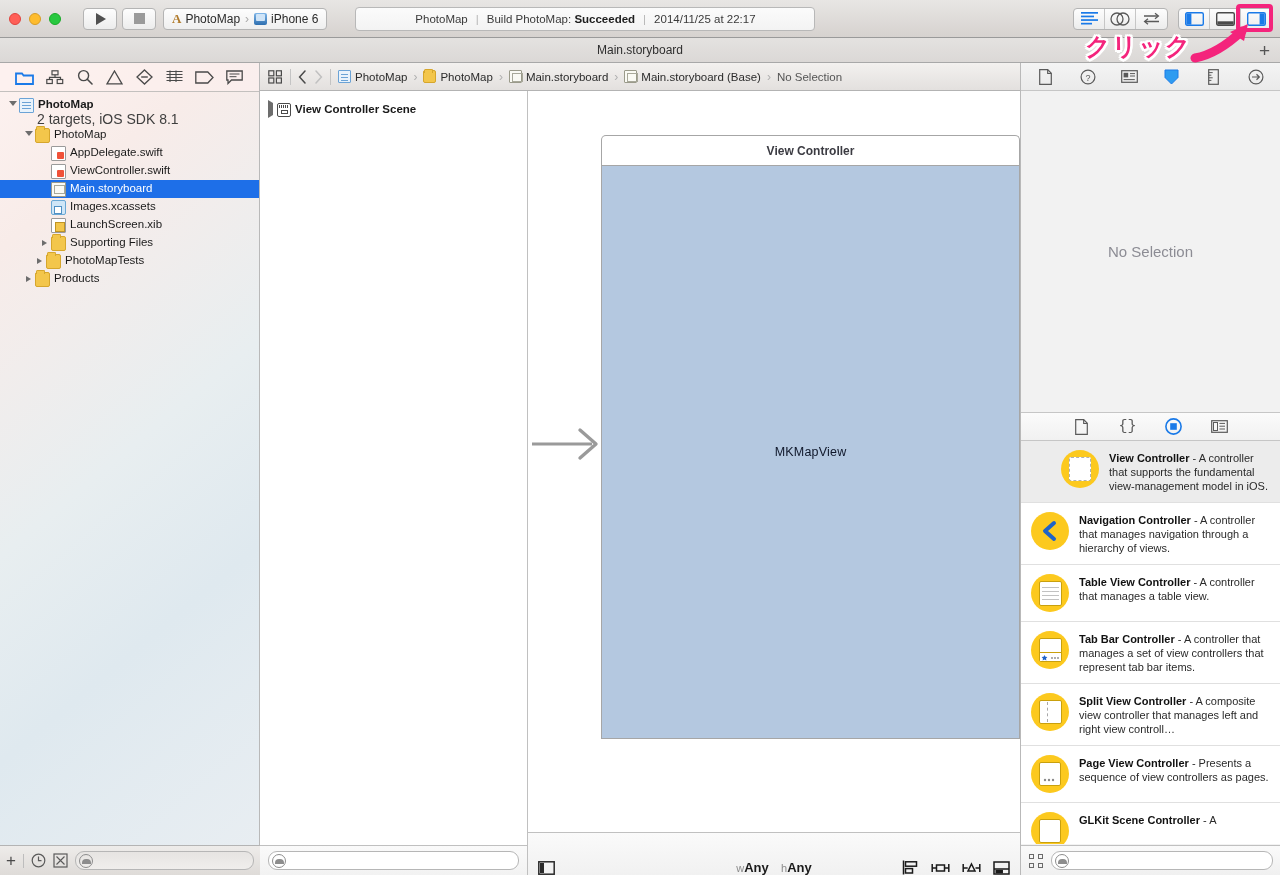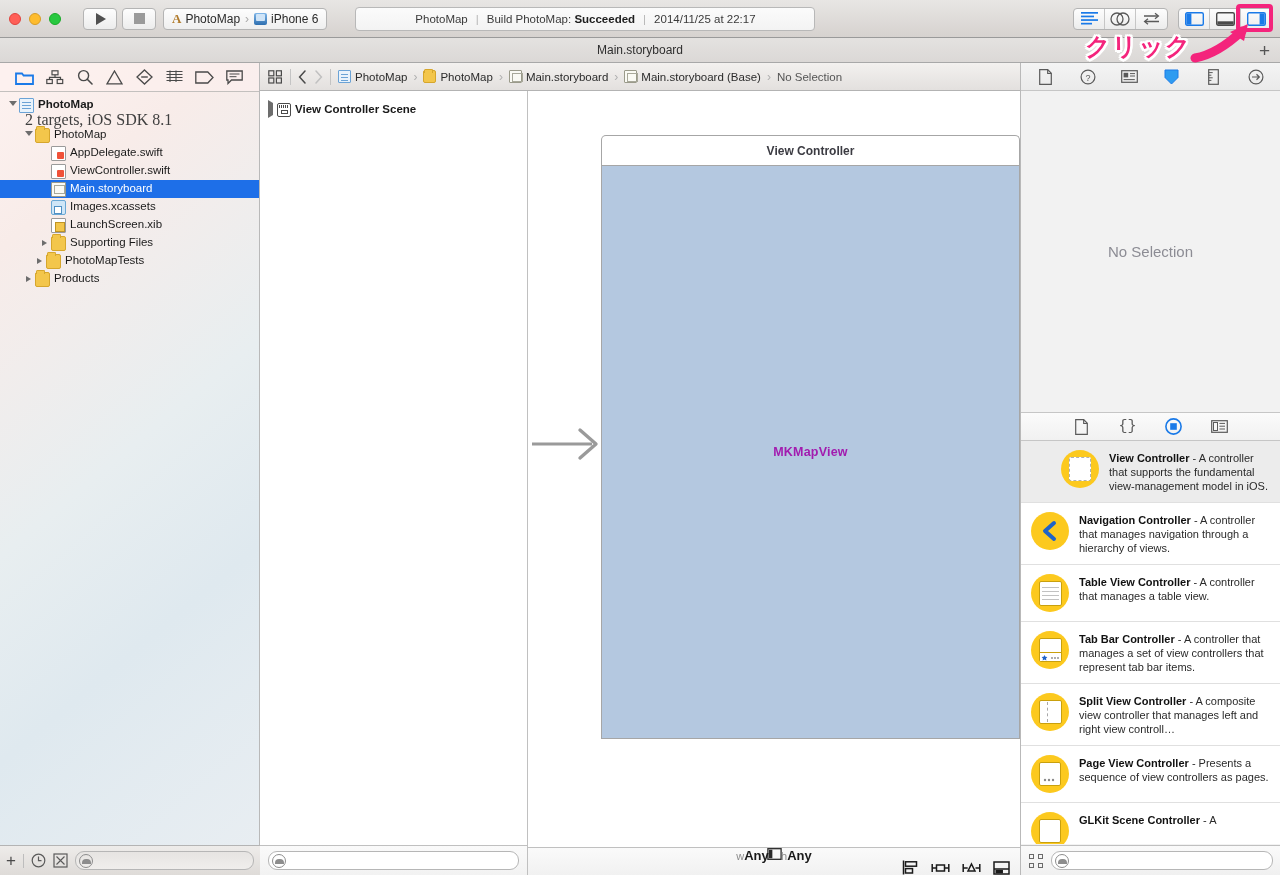--- a/index.html
+++ b/index.html
@@ -119,21 +119,21 @@
   .ico-file.proj { background: #e9f3fc; border-color:#6ba3d6; }
   .ico-file.proj:after{content:"";position:absolute;left:2px;top:3px;right:2px;height:1px;background:#6ba3d6;box-shadow:0 3px 0 #6ba3d6,0 6px 0 #6ba3d6;}
   .ico-file.sb { background:#fafaf4; border-color:#9a9a8a;}
   .ico-file.sb:after{content:"";position:absolute;left:2px;top:2px;width:9px;height:7px;border:1px solid #a8a89a;}
   .ico-xcassets { background:#cfe6f7; border:1px solid #6aa8d4; border-radius:2px; }
   .ico-xcassets:after{content:"";position:absolute;left:2px;top:5px;width:6px;height:6px;background:#fff;border:1px solid #4f90c4;}
   .ico-xib { background:#fff; border:1px solid #9a9a9a; border-radius:1px;}
   .ico-xib:after{content:"";position:absolute;left:3px;top:3px;width:8px;height:8px;background:#f3c64b;border:1px solid #c09425;}
   .row .label { line-height: 1; }
   .row .label.bold { font-weight: bold; }
-  .subrow { padding-left: 25px; font-size: 16px; color: #3f3f3f; line-height: 13px; margin-top:-1px;font-family:Liberation Serif, serif;}
+  .subrow { padding-left: 37px; font-size: 14px; color: #3f3f3f; line-height: 13px; margin-top:-1px;}
 
   .nav-bottom {
     position: absolute; left: 0; bottom: 0; width: 260px; height: 30px;
     background: linear-gradient(to bottom,#eeecea,#dedbd8);
     border-top: 1px solid #b4b4b4;
     display: flex; align-items: center; padding: 0 6px; gap: 7px;
   }
   .nav-bottom .plus { font-size: 17px; color: #4a4a4a; line-height:1; }
   .nav-bottom .vsep { width:1px; height:14px; background:#bdbdbd; }
   .filterfield {
@@ -185,28 +185,28 @@
     height: 30px; background: #fff; border: 1px solid #a6a6a6; border-bottom: none;
     border-radius: 5px 5px 0 0;
     display: flex; align-items: center; justify-content: center;
     font-size: 12px; font-weight: bold; color: #3b3b42;
   }
   .scene-body {
     height: 574px; background: #b4c8e0; border: 1px solid #a6a6a6;
     display: flex; align-items: center; justify-content: center;
     position: relative;
   }
-  .mapview-label { font-size: 12.5px; font-weight: bold; color: #a21caf; letter-spacing: 0.2px; }
+  .mapview-label { font-size: 12.5px; font-weight: normal; color: #0f172a; letter-spacing: 0.2px; }
   .entry-arrow { position: absolute; left: 2px; top: 333px; }
 
   .canvas-bottom {
-    position: absolute; left: 528px; bottom: 0; width: 492px; height: 28px;
+    position: absolute; left: 528px; bottom: 0; width: 492px; height: 43px;
     background: linear-gradient(to bottom,#fafafa,#f1f1f1);
     border-top: 1px solid #c0c0c0;
-    display: flex; align-items: center; padding: 0 10px; flex-direction: column;
+    display: flex; align-items: flex-end; padding: 0 10px;
   }
   .sizeclass { position:absolute; left: 0; right:0; text-align:center; font-size: 13px; color: #1a1a1a; pointer-events:none;}
   .sizeclass .pfx { color: #8b8b8b; font-size: 11px; }
   .sizeclass b { font-weight: bold; }
   .cb-right { margin-left: auto; display: flex; gap: 12px; align-items:center; z-index:2;}
 
   
   .inspector {
     position: absolute; left: 1020px; top: 63px; width: 260px; height: 812px;
     background: #f2f2f2; border-left: 1px solid #b9b9b9;

